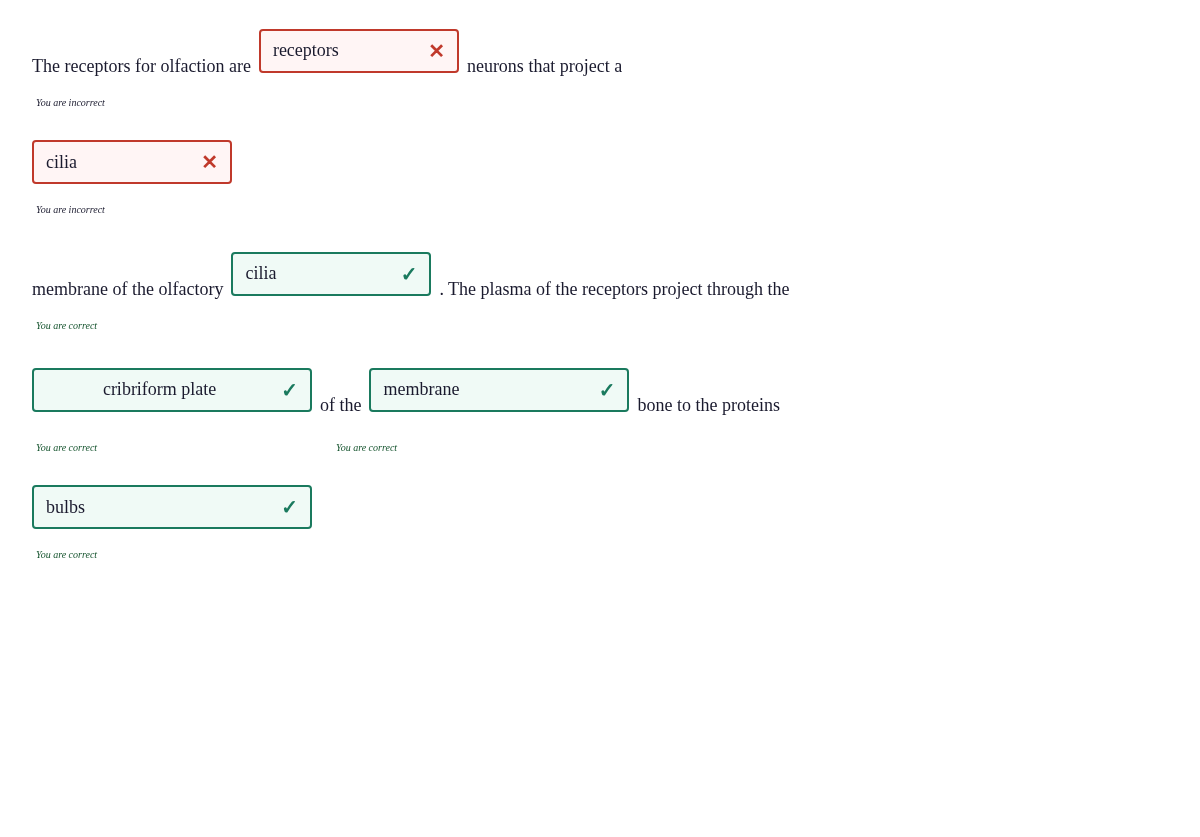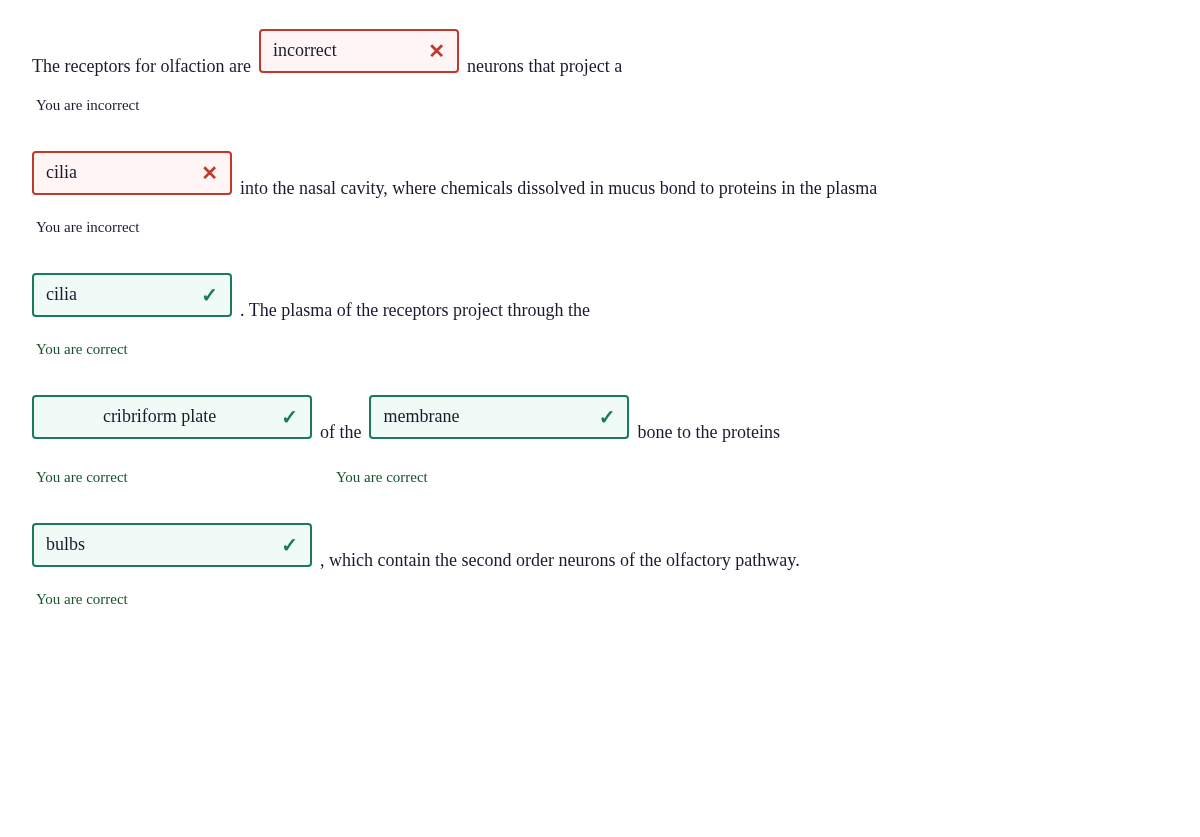--- a/index.html
+++ b/index.html
@@ -54,23 +54,24 @@
       font-size: 20px;
       font-weight: bold;
     }
     .answer-box.incorrect .icon {
       color: #c0392b;
     }
     .answer-box.correct .icon {
       color: #1a7a5e;
     }
     .feedback {
-      font-size: 15px;
+      font-size: 10px;
       margin-top: 20px;
       margin-left: 4px;
+      font-style: italic;
     }
     .feedback.incorrect {
       color: #1a1a2e;
     }
     .feedback.correct {
       color: #14532d;
     }
     .feedback-row {
       display: flex;
       align-items: flex-start;
@@ -83,41 +84,41 @@
       flex-direction: column;
     }
   </style>
 </head>
 <body>
 
 <div class="sentence-block">
   <div class="sentence-row">
     <span class="sentence-text">The receptors for olfaction are</span>
     <div class="answer-box incorrect">
-      <span class="answer-text">incorrect</span>
+      <span class="answer-text">receptors</span>
       <span class="icon">✕</span>
     </div>
     <span class="sentence-text">neurons that project a</span>
   </div>
   <div class="feedback incorrect">You are incorrect</div>
 </div>
 
 <div class="sentence-block">
   <div class="sentence-row">
     <div class="answer-box incorrect">
       <span class="answer-text">cilia</span>
       <span class="icon">✕</span>
     </div>
-    <span class="sentence-text">into the nasal cavity, where chemicals dissolved in mucus bond to proteins in the plasma</span>
   </div>
   <div class="feedback incorrect">You are incorrect</div>
 </div>
 
 <div class="sentence-block">
   <div class="sentence-row">
+    <span class="sentence-text">membrane of the olfactory</span>
     <div class="answer-box correct">
       <span class="answer-text">cilia</span>
       <span class="icon">✓</span>
     </div>
     <span class="sentence-text">. The plasma of the receptors project through the</span>
   </div>
   <div class="feedback correct">You are correct</div>
 </div>
 
 <div class="sentence-block">
@@ -142,16 +143,15 @@
     </div>
   </div>
 </div>
 
 <div class="sentence-block">
   <div class="sentence-row">
     <div class="answer-box correct" style="min-width:280px;">
       <span class="answer-text">bulbs</span>
       <span class="icon">✓</span>
     </div>
-    <span class="sentence-text">, which contain the second order neurons of the olfactory pathway.</span>
   </div>
   <div class="feedback correct">You are correct</div>
 </div>
 
 </body></html>

